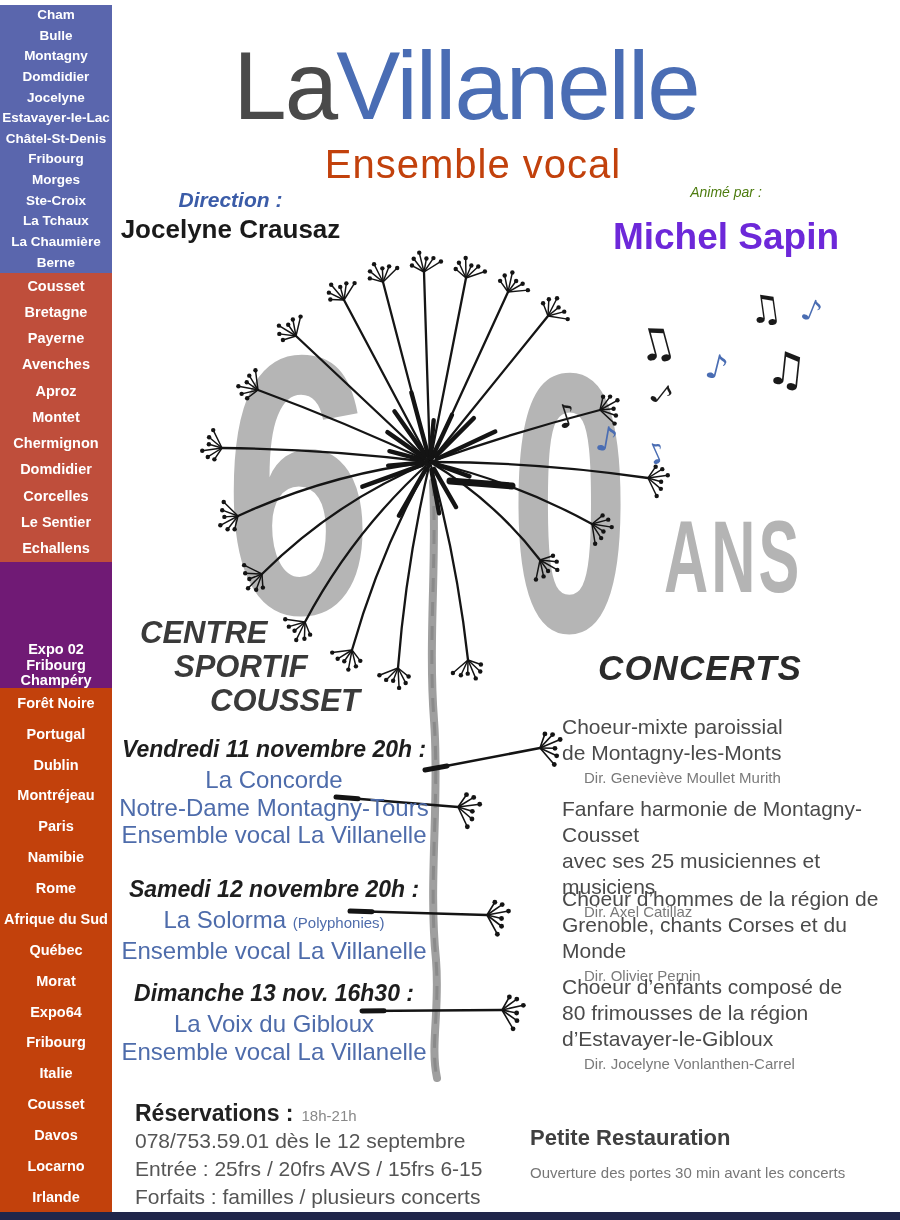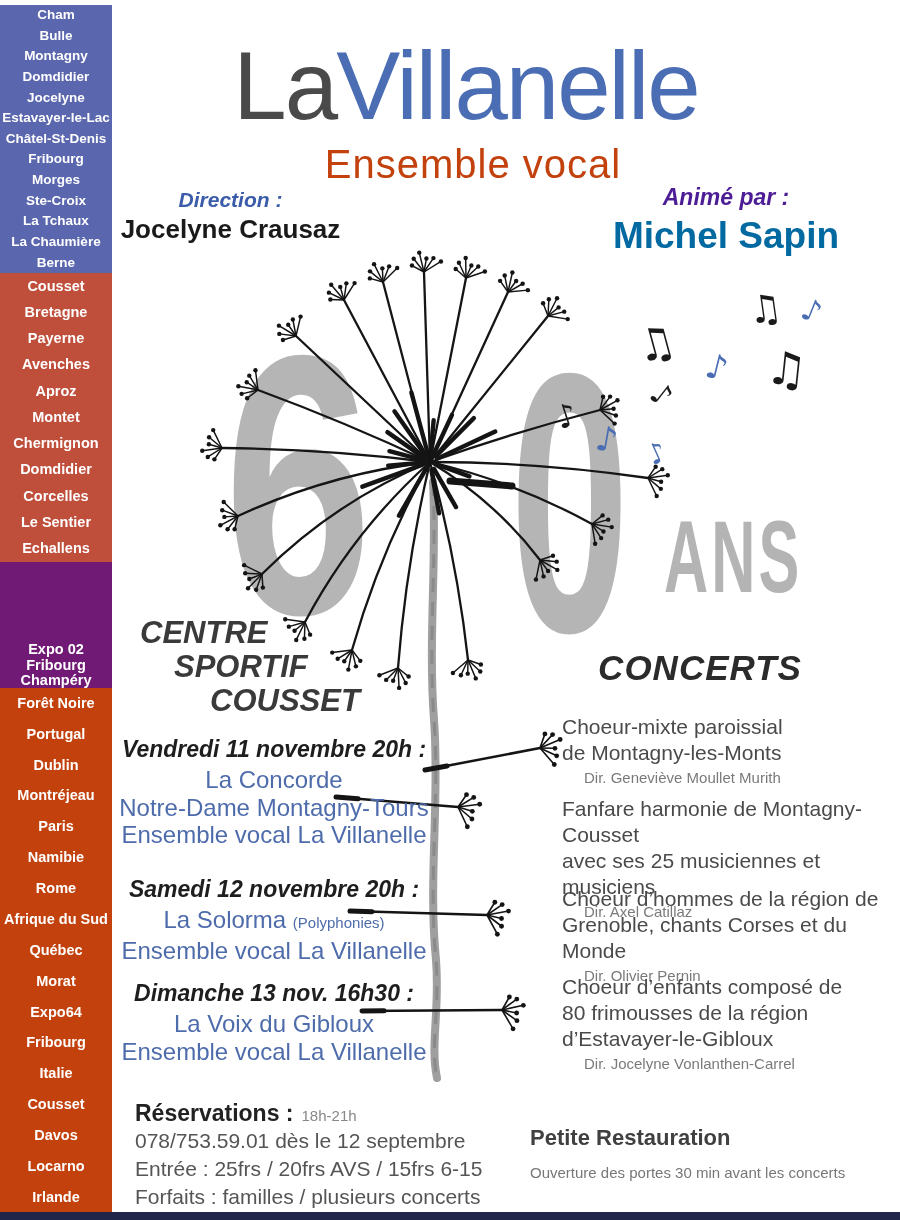--- a/index.html
+++ b/index.html
@@ -20,22 +20,22 @@
   .title{position:absolute;left:112px;top:38px;width:708px;text-align:center;z-index:3;
          font-size:96px;letter-spacing:-2px;line-height:1.0;white-space:nowrap;}
   .title .t-la{color:#4a4a4a;}
   .title .t-main{color:#4a6db4;}
   .subtitle{position:absolute;left:112px;top:142px;width:708px;text-align:center;z-index:3;
             font-size:40px;color:#c2410c;letter-spacing:1px;margin-left:7px;}
   .direction{position:absolute;left:118px;top:188px;width:225px;text-align:center;z-index:3;}
   .direction .lbl{color:#3b5ca8;font-weight:bold;font-style:italic;font-size:21px;}
   .direction .nm{color:#1a1a1a;font-weight:bold;font-size:26px;margin-top:2px;}
   .anime{position:absolute;left:580px;top:184px;width:292px;text-align:center;z-index:3;}
-  .anime .lbl{color:#4c1d95;font-weight:bold;font-style:italic;font-size:23px;}
-  .anime .nm{color:#0369a1;font-weight:bold;font-size:37px;margin-top:4px;letter-spacing:0px;text-align:center;}
+  .anime .lbl{color:#4d7c0f;font-weight:normal;font-style:italic;font-size:14px;}
+  .anime .nm{color:#6d28d9;font-weight:bold;font-size:37px;margin-top:16px;letter-spacing:0px;text-align:center;}
   
   .digit{position:absolute;color:#b5b5b5;font-weight:bold;font-size:370px;line-height:1;z-index:1;
          transform-origin:left top;}
   .digit6{left:224px;top:300px;transform:scaleX(0.72);}
   .digit0{left:510px;top:318px;transform:scaleX(0.58);}
   .ans{position:absolute;left:664px;top:506px;color:#b4b4b4;font-weight:bold;font-size:102px;
        line-height:1;letter-spacing:5px;text-transform:uppercase;transform:scaleX(0.6);
        transform-origin:left top;z-index:1;}
   
   #dandelion{position:absolute;left:0;top:0;z-index:2;pointer-events:none;}

